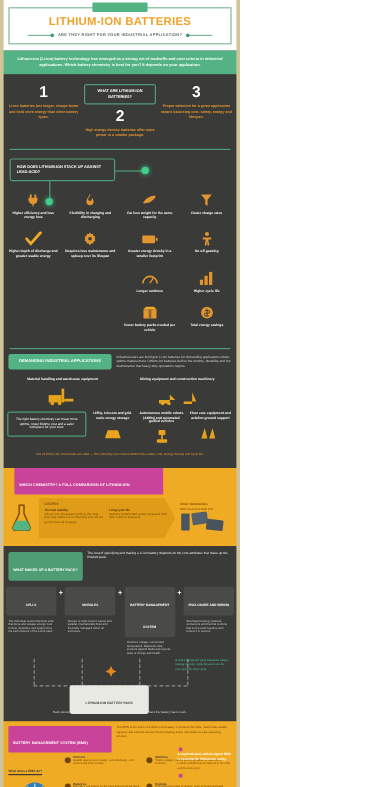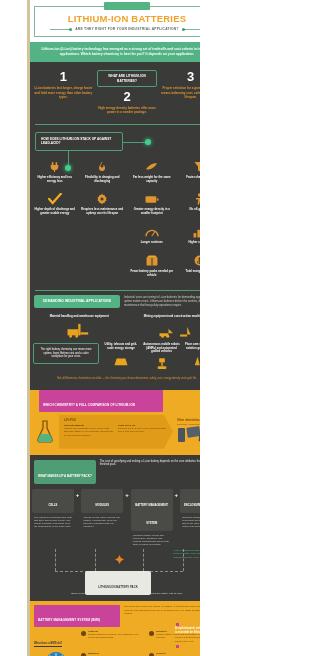--- a/index.html
+++ b/index.html
@@ -4,21 +4,21 @@
 <style>
   * { margin:0; padding:0; box-sizing:border-box; }
   html,body { width:200px; height:656px; }
   body {
     font-family:"Liberation Sans", sans-serif;
     background:#ffffff;
     width:200px; height:656px;
     overflow:hidden;
     position:relative;
   }
-  .page { width:200px; height:656px; position:relative; background:#3a3a38;margin-left:27px; }
+  .page { width:200px; height:656px; position:relative; background:#3a3a38; }
 
   
   .edge { position:absolute; top:0; bottom:0; width:3px; background:#cfc49a; z-index:40; }
   .edge.l { left:0; } .edge.r { right:0; }
 
   
   .header { background:#fff; padding:6px 7px 5px 7px; position:relative; }
   .hdr-frame { border:1px solid #7fb89a; padding:7px 4px 5px 4px; text-align:center; position:relative; }
   .hdr-tab { position:absolute; top:-5px; left:50%; transform:translateX(-50%);
              width:46px; height:8px; background:#53b383; border-radius:1px; }

